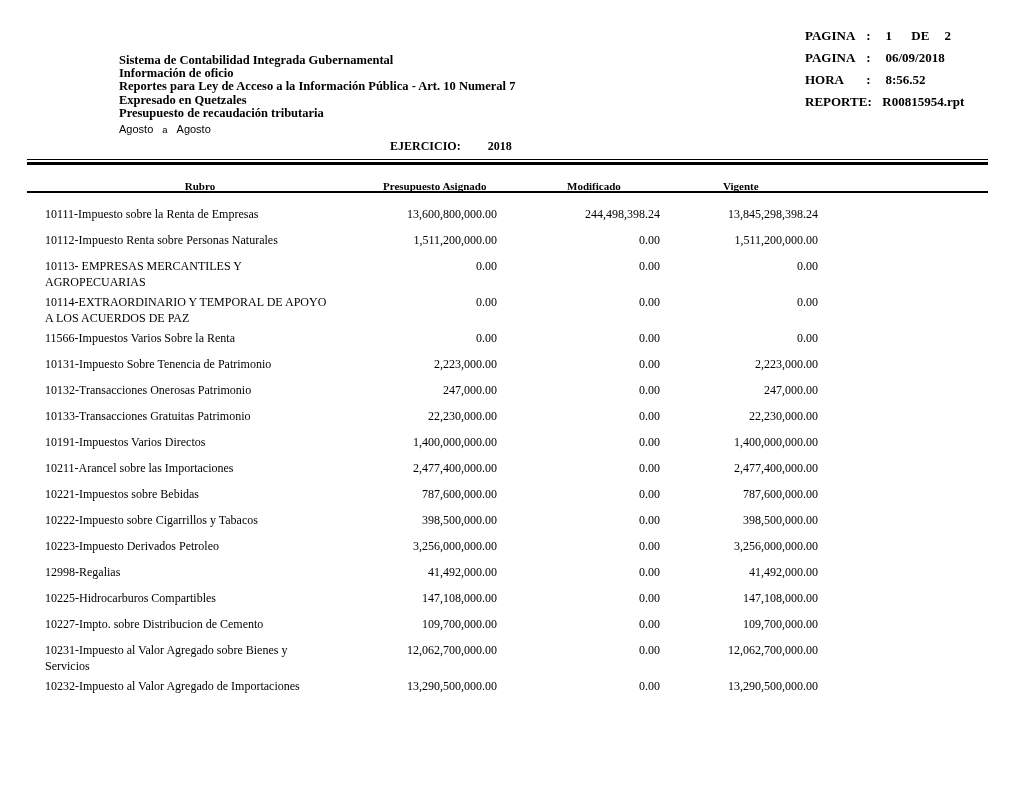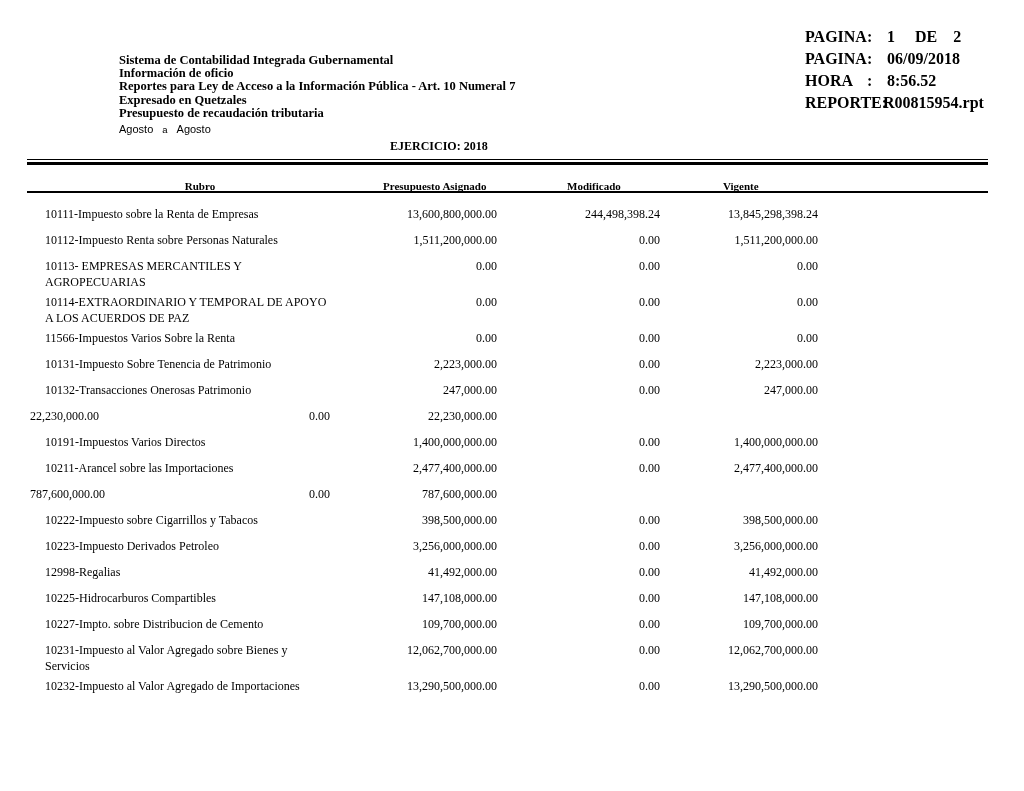--- a/index.html
+++ b/index.html
@@ -14,24 +14,24 @@
   }
 
   
   .title-block { position:absolute; left:119px; top:38px; width:700px; text-align:left;margin-top:16px; }
   .title-line { font-weight:bold; font-size:12.5px; line-height:13.2px; }
   .period-line { font-family:"Liberation Sans","DejaVu Sans",sans-serif; font-size:11px; margin-top:3px; }
   .period-sep { font-size:9.5px; margin:0 9px; }
 
   
   .ejercicio { position:absolute; left:390px; top:139px; font-weight:bold; font-size:12px; }
-  .ejercicio .val { }
-
-  
-  .meta-block { position:absolute; left:805px; top:28px; font-size:16px; font-weight:bold; }
+  .ejercicio .val { margin-left:24px; }
+
+  
+  .meta-block { position:absolute; left:805px; top:28px; font-size:13px; font-weight:bold; }
   .meta-row { height:22px; white-space:nowrap; }
   .meta-row .lbl { display:inline-block; width:58px; }
   .meta-row .col { display:inline-block; width:16px; }
   .meta-row .de  { display:inline-block; margin:0 12px 0 16px; }
 
   
   .rule { position:absolute; left:27px; width:961px; background:#000; }
   .rule-a { top:159px; height:1px; }
   .rule-b { top:162px; height:3px; }
   .rule-c { top:191px; height:2px; }
@@ -153,40 +153,42 @@
       </div>
 
       <div class="trow">
         <span class="c-rubro">10132-Transacciones Onerosas Patrimonio</span>
         <span class="c-num">247,000.00</span>
         <span class="c-num">0.00</span>
         <span class="c-num">247,000.00</span>
       </div>
 
       <div class="trow">
+        <span class="c-rubro">10133-Transacciones Gratuitas Patrimonio</span>
         <span class="c-num">22,230,000.00</span>
         <span class="c-num">0.00</span>
         <span class="c-num">22,230,000.00</span>
       </div>
 
       <div class="trow">
         <span class="c-rubro">10191-Impuestos Varios Directos</span>
         <span class="c-num">1,400,000,000.00</span>
         <span class="c-num">0.00</span>
         <span class="c-num">1,400,000,000.00</span>
       </div>
 
       <div class="trow">
         <span class="c-rubro">10211-Arancel sobre las Importaciones</span>
         <span class="c-num">2,477,400,000.00</span>
         <span class="c-num">0.00</span>
         <span class="c-num">2,477,400,000.00</span>
       </div>
 
       <div class="trow">
+        <span class="c-rubro">10221-Impuestos sobre Bebidas</span>
         <span class="c-num">787,600,000.00</span>
         <span class="c-num">0.00</span>
         <span class="c-num">787,600,000.00</span>
       </div>
 
       <div class="trow">
         <span class="c-rubro">10222-Impuesto sobre Cigarrillos y Tabacos</span>
         <span class="c-num">398,500,000.00</span>
         <span class="c-num">0.00</span>
         <span class="c-num">398,500,000.00</span>

